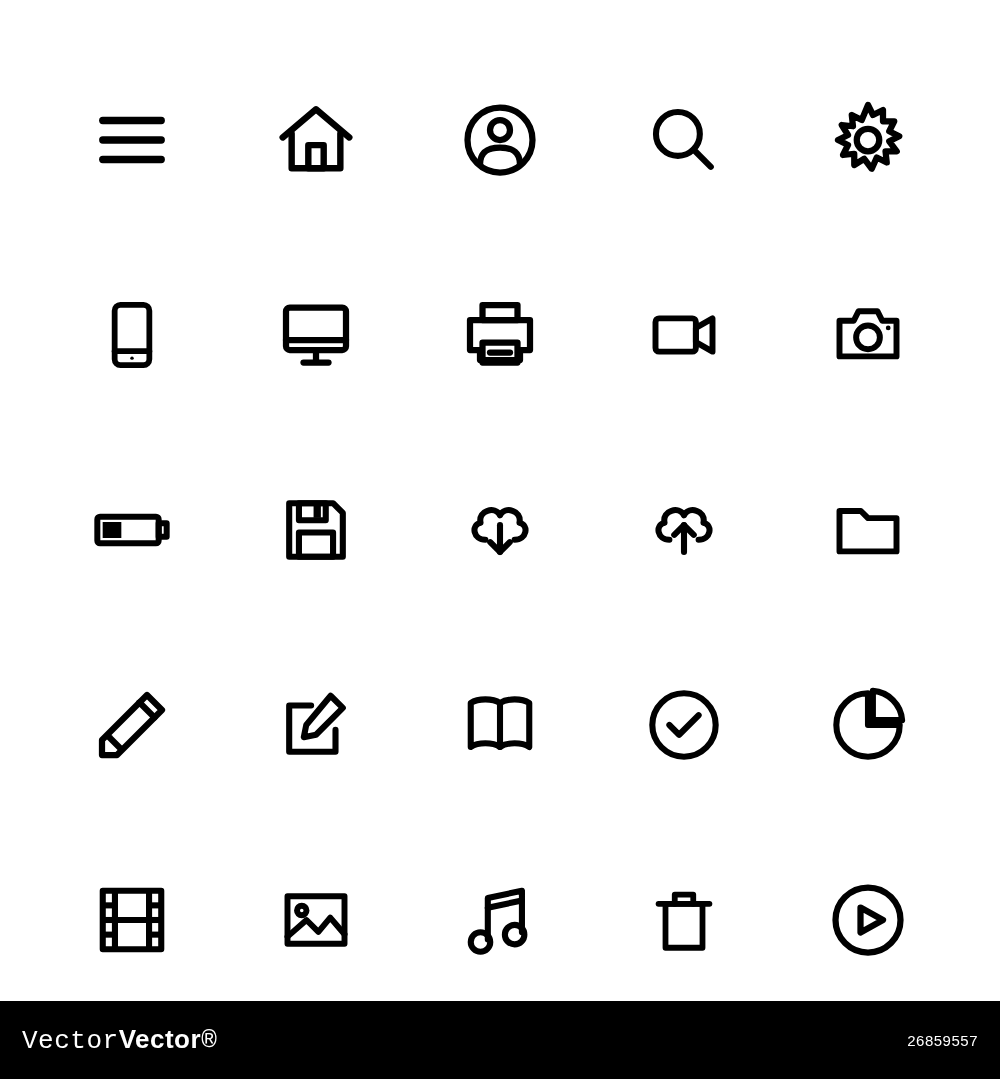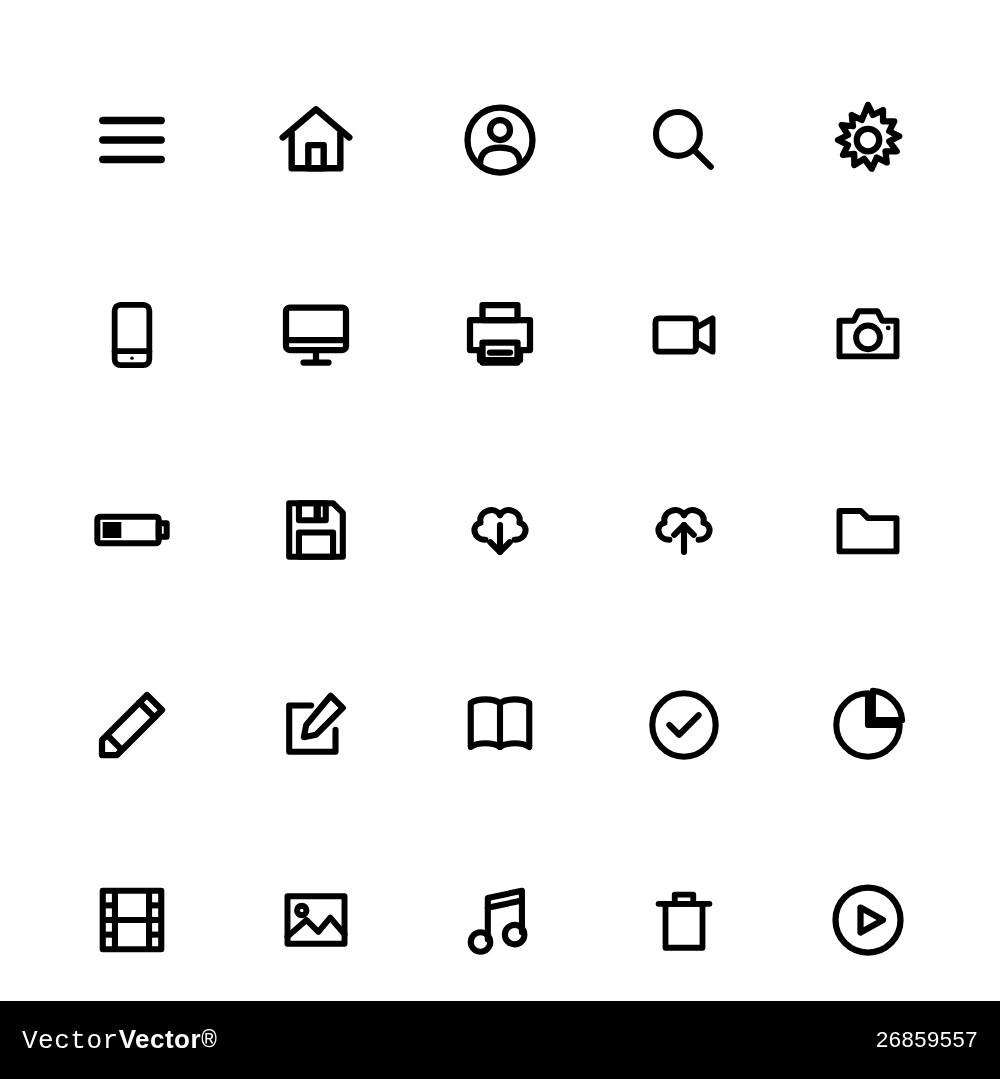--- a/index.html
+++ b/index.html
@@ -54,21 +54,21 @@
   }
   .brand .vs {
     font-weight: 300;
     font-family: Liberation Mono, monospace;
   }
   .brand .stock {
     font-weight: 700;
   }
   .imgid {
     color: #fff;
-    font-size: 22px;
+    font-size: 15px;
     letter-spacing: 0.5px;
     font-weight: 400;
   }
 </style>
 </head>
 <body>
 
 <div class="grid">
 
 <div class="cell">

